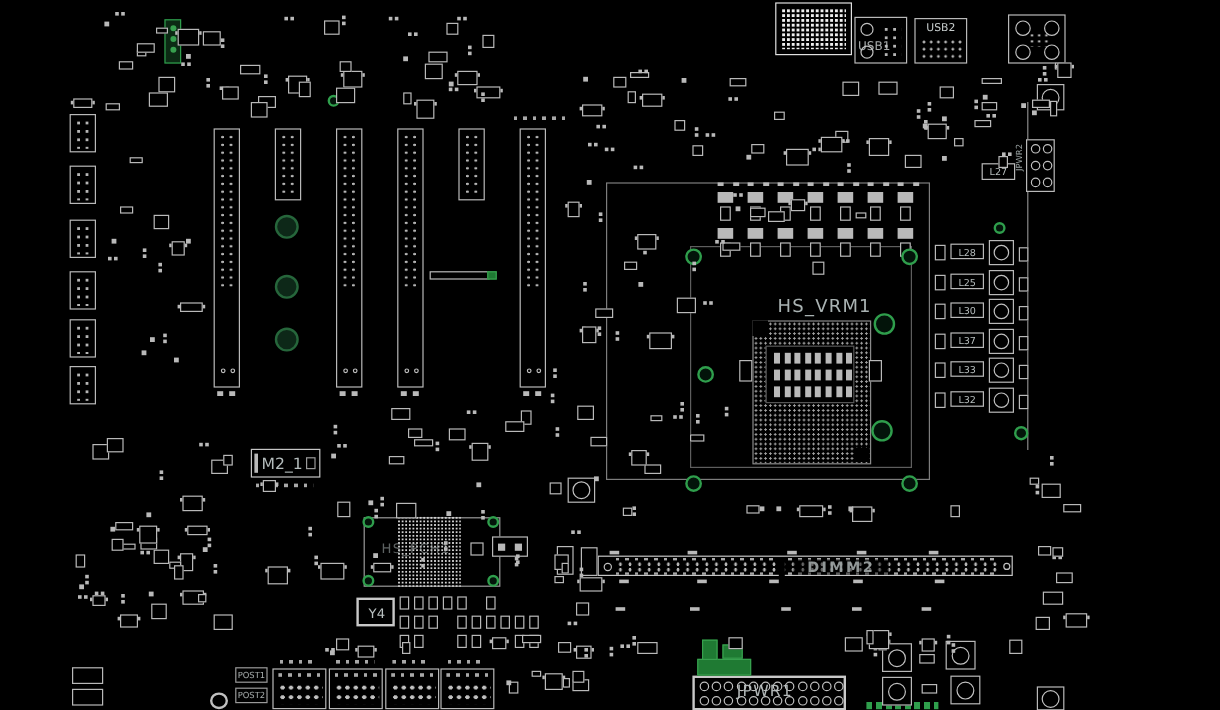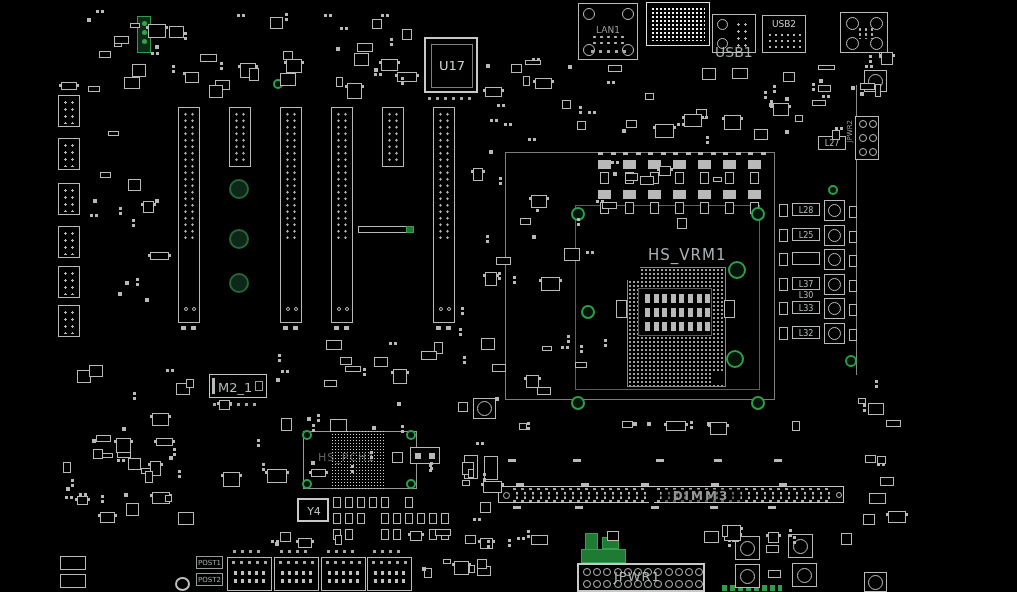--- a/index.html
+++ b/index.html
@@ -21,24 +21,20 @@
   .vtext{writing-mode:vertical-rl;transform:rotate(180deg);}
 </style>
 </head>
 <body>
 
 <div id="stage">
 
   <div class="keepout" style="left:505px;top:152px;width:270px;height:248px;"></div>
   <div class="line" style="left:856px;top:85px;width:1px;height:290px;"></div>
 
-  <div class="box2" style="left:424px;top:37px;width:54px;height:56px;">
-    <div class="box" style="left:5px;top:5px;width:42px;height:44px;border-color:#7f7f7f;"></div>
-    <div class="lbl" style="left:0;top:20px;width:52px;text-align:center;font-size:13px;color:#cfd3d3;">U17</div>
-  </div>
   <div class="padstrip" style="left:428px;top:97px;width:46px;height:3px;"></div>
 
   <div class="lbl" style="left:648px;top:248px;font-size:15px;color:#a9b2b2;letter-spacing:1px;">HS_VRM1</div>
   <div class="keepout" style="left:575px;top:205px;width:185px;height:185px;border-color:#5e5e5e;"></div>
   <div class="dots" style="left:627px;top:267px;width:97px;height:118px;background-size:4px 4px;border:1px solid #8a8a8a;
               background-image:radial-gradient(circle,#a2a2a2 0.9px,transparent 1px);"></div>
   <div class="abs" style="left:627px;top:267px;width:13px;height:13px;background:#000;"></div>
   <div class="abs" style="left:712px;top:373px;width:12px;height:12px;background:#000;"></div>
   <div class="box" style="left:616px;top:300px;width:11px;height:18px;"></div>
   <div class="box" style="left:724px;top:300px;width:11px;height:18px;"></div>
@@ -83,40 +79,31 @@
   </div>
 
   <div class="box" style="left:209px;top:374px;width:58px;height:24px;border-color:#c5c5c5;">
     <div class="fill" style="left:2px;top:3px;width:3px;height:16px;"></div>
     <div class="lbl" style="left:8px;top:6px;font-size:13px;color:#b4bcbc;">M2_1</div>
     <div class="box" style="right:3px;top:6px;width:8px;height:10px;border-color:#9a9a9a;"></div>
   </div>
   <div class="padstrip" style="left:213px;top:403px;width:48px;height:3px;"></div>
 
 
-  <div class="box" style="left:578px;top:3px;width:60px;height:57px;">
-    <div class="circ" style="left:4px;top:4px;width:12px;height:12px;"></div>
-    <div class="circ" style="left:43px;top:4px;width:12px;height:12px;"></div>
-    <div class="circ" style="left:4px;top:40px;width:12px;height:12px;"></div>
-    <div class="circ" style="left:43px;top:40px;width:12px;height:12px;"></div>
-    <div class="lbl" style="left:0;top:22px;width:58px;text-align:center;font-size:9px;color:rgba(190,196,196,0.8);">LAN1</div>
-    <div class="dots" style="left:12px;top:30px;width:36px;height:12px;background-size:7px 6px;"></div>
-    <div class="padstrip" style="left:12px;top:46px;width:36px;height:3px;"></div>
-  </div>
 
   <div class="box" style="left:646px;top:2px;width:64px;height:44px;border-color:#e0e0e0;">
     <div class="dots" style="left:4px;top:4px;width:54px;height:34px;background-size:4px 4px;
                 background-image:radial-gradient(circle,#efefef 1.2px,transparent 1.3px);"></div>
   </div>
 
   <div class="box" style="left:712px;top:14px;width:44px;height:39px;">
     <div class="circ" style="left:4px;top:4px;width:11px;height:11px;"></div>
     <div class="circ" style="left:4px;top:23px;width:11px;height:11px;"></div>
     <div class="dots" style="left:22px;top:6px;width:16px;height:28px;background-size:7px 7px;"></div>
-    <div class="lbl" style="left:2px;top:30px;font-size:14px;color:rgba(195,200,200,0.85);">USB1</div>
+    <div class="lbl" style="left:2px;top:20px;font-size:10px;color:rgba(195,200,200,0.85);">USB1</div>
   </div>
 
   <div class="box" style="left:762px;top:15px;width:44px;height:38px;">
     <div class="lbl" style="left:0;top:4px;width:42px;text-align:center;font-size:9px;color:#c6cccc;">USB2</div>
     <div class="dots" style="left:4px;top:16px;width:36px;height:18px;background-size:6px 6px;"></div>
   </div>
 
   <div class="box" style="left:840px;top:12px;width:48px;height:41px;">
     <div class="circ" style="left:5px;top:4px;width:13px;height:13px;"></div>
     <div class="circ" style="left:29px;top:4px;width:13px;height:13px;"></div>
@@ -232,27 +219,27 @@
       <div class="box" style="left: 382px; top: 107px; width: 22px; height: 60px;">
         <div class="dots" style="left: 3px; top: 3px; width: 15px; height: 50px; background-size: 7px 6.5px;"></div>
       </div>
       <div class="box" style="left: 433px; top: 107px; width: 22px; height: 216px;">
         <div class="dots" style="left: 3px; top: 3px; width: 15px; height: 128px; background-size: 7px 6.5px;"></div>
         <div class="circ" style="left: 5px; top: 199px; width: 4px; height: 4px;"></div>
         <div class="circ" style="left: 13px; top: 199px; width: 4px; height: 4px;"></div>
       </div>
       <div class="fill" style="left: 436px; top: 326px; width: 5px; height: 4px;"></div>
       <div class="fill" style="left: 446px; top: 326px; width: 5px; height: 4px;"></div>
-      <div class="box" style="left: 498px; top: 486px; width: 346px; height: 17px; border-color: rgb(197, 197, 197);">
+      <div class="box" style="left: 498px; top: 463px; width: 346px; height: 17px; border-color: rgb(197, 197, 197);">
         <div class="circ" style="left: 4px; top: 5px; width: 7px; height: 7px;"></div>
         <div class="padstrip" style="left: 14px; top: 1px; width: 320px; height: 2px;"></div>
         <div class="dots" style="left: 14px; top: 4px; width: 320px; height: 9px; background-size: 8px 4.5px; background-image: radial-gradient(circle, rgb(184, 184, 184) 1.2px, transparent 1.3px);"></div>
         <div class="padstrip" style="left: 14px; top: 13px; width: 320px; height: 2px;"></div>
         <div class="abs" style="left: 150px; top: 1px; width: 5px; height: 15px; background: rgb(0, 0, 0);"></div>
-        <div class="lbl" style="left: 162px; top: 2px; width: 80px; height: 13px; font: bold 12px &quot;DejaVu Sans&quot;, sans-serif; color: rgba(160, 166, 166, 0.9); letter-spacing: 2px; text-align: center; background: rgba(0, 0, 0, 0.45);">DIMM3</div>
+        <div class="lbl" style="left: 162px; top: 2px; width: 80px; height: 13px; font: bold 12px &quot;DejaVu Sans&quot;, sans-serif; color: rgba(160, 166, 166, 0.9); letter-spacing: 2px; text-align: center; background: rgba(0, 0, 0, 0.45);">DIMM2</div>
         <div class="circ" style="left: 337px; top: 5px; width: 6px; height: 6px;"></div>
       </div>
       <div class="fill" style="left: 508.234px; top: 459px; width: 8px; height: 3px;"></div>
       <div class="fill" style="left: 573.239px; top: 459px; width: 8px; height: 3px;"></div>
       <div class="fill" style="left: 655.538px; top: 459px; width: 8px; height: 3px;"></div>
       <div class="fill" style="left: 713.981px; top: 459px; width: 8px; height: 3px;"></div>
       <div class="fill" style="left: 774.429px; top: 459px; width: 8px; height: 3px;"></div>
       <div class="fill" style="left: 516.11px; top: 483px; width: 8px; height: 3px;"></div>
       <div class="fill" style="left: 581.325px; top: 483px; width: 8px; height: 3px;"></div>
       <div class="fill" style="left: 640.799px; top: 483px; width: 8px; height: 3px;"></div>
@@ -274,21 +261,21 @@
       <div class="box" style="left: 779px; top: 228.6px; width: 9px; height: 13px;"></div>
       <div class="box" style="left: 792px; top: 227.6px; width: 28px; height: 13px;">
         <div class="lbl" style="left: 0px; top: 3px; width: 26px; height: 8px; font-size: 8px; text-align: center; color: rgb(181, 188, 188);">L25</div>
       </div>
       <div class="box" style="left: 824px; top: 224.6px; width: 21px; height: 21px;">
         <div class="circ" style="left: 3px; top: 3px; width: 13px; height: 13px;"></div>
       </div>
       <div class="box" style="left: 849px; top: 230.6px; width: 8px; height: 12px;"></div>
       <div class="box" style="left: 779px; top: 253.2px; width: 9px; height: 13px;"></div>
       <div class="box" style="left: 792px; top: 252.2px; width: 28px; height: 13px;">
-        <div class="lbl" style="left: 0px; top: 3px; width: 26px; height: 8px; font-size: 8px; text-align: center; color: rgb(181, 188, 188); margin-top: 36px;">L30</div>
+        <div class="lbl" style="left: 0px; top: 3px; width: 26px; height: 8px; font-size: 8px; text-align: center; color: rgb(181, 188, 188);">L30</div>
       </div>
       <div class="box" style="left: 824px; top: 249.2px; width: 21px; height: 21px;">
         <div class="circ" style="left: 3px; top: 3px; width: 13px; height: 13px;"></div>
       </div>
       <div class="box" style="left: 849px; top: 255.2px; width: 8px; height: 12px;"></div>
       <div class="box" style="left: 779px; top: 277.8px; width: 9px; height: 13px;"></div>
       <div class="box" style="left: 792px; top: 276.8px; width: 28px; height: 13px;">
         <div class="lbl" style="left: 0px; top: 3px; width: 26px; height: 8px; font-size: 8px; text-align: center; color: rgb(181, 188, 188);">L37</div>
       </div>
       <div class="box" style="left: 824px; top: 273.8px; width: 21px; height: 21px;">

